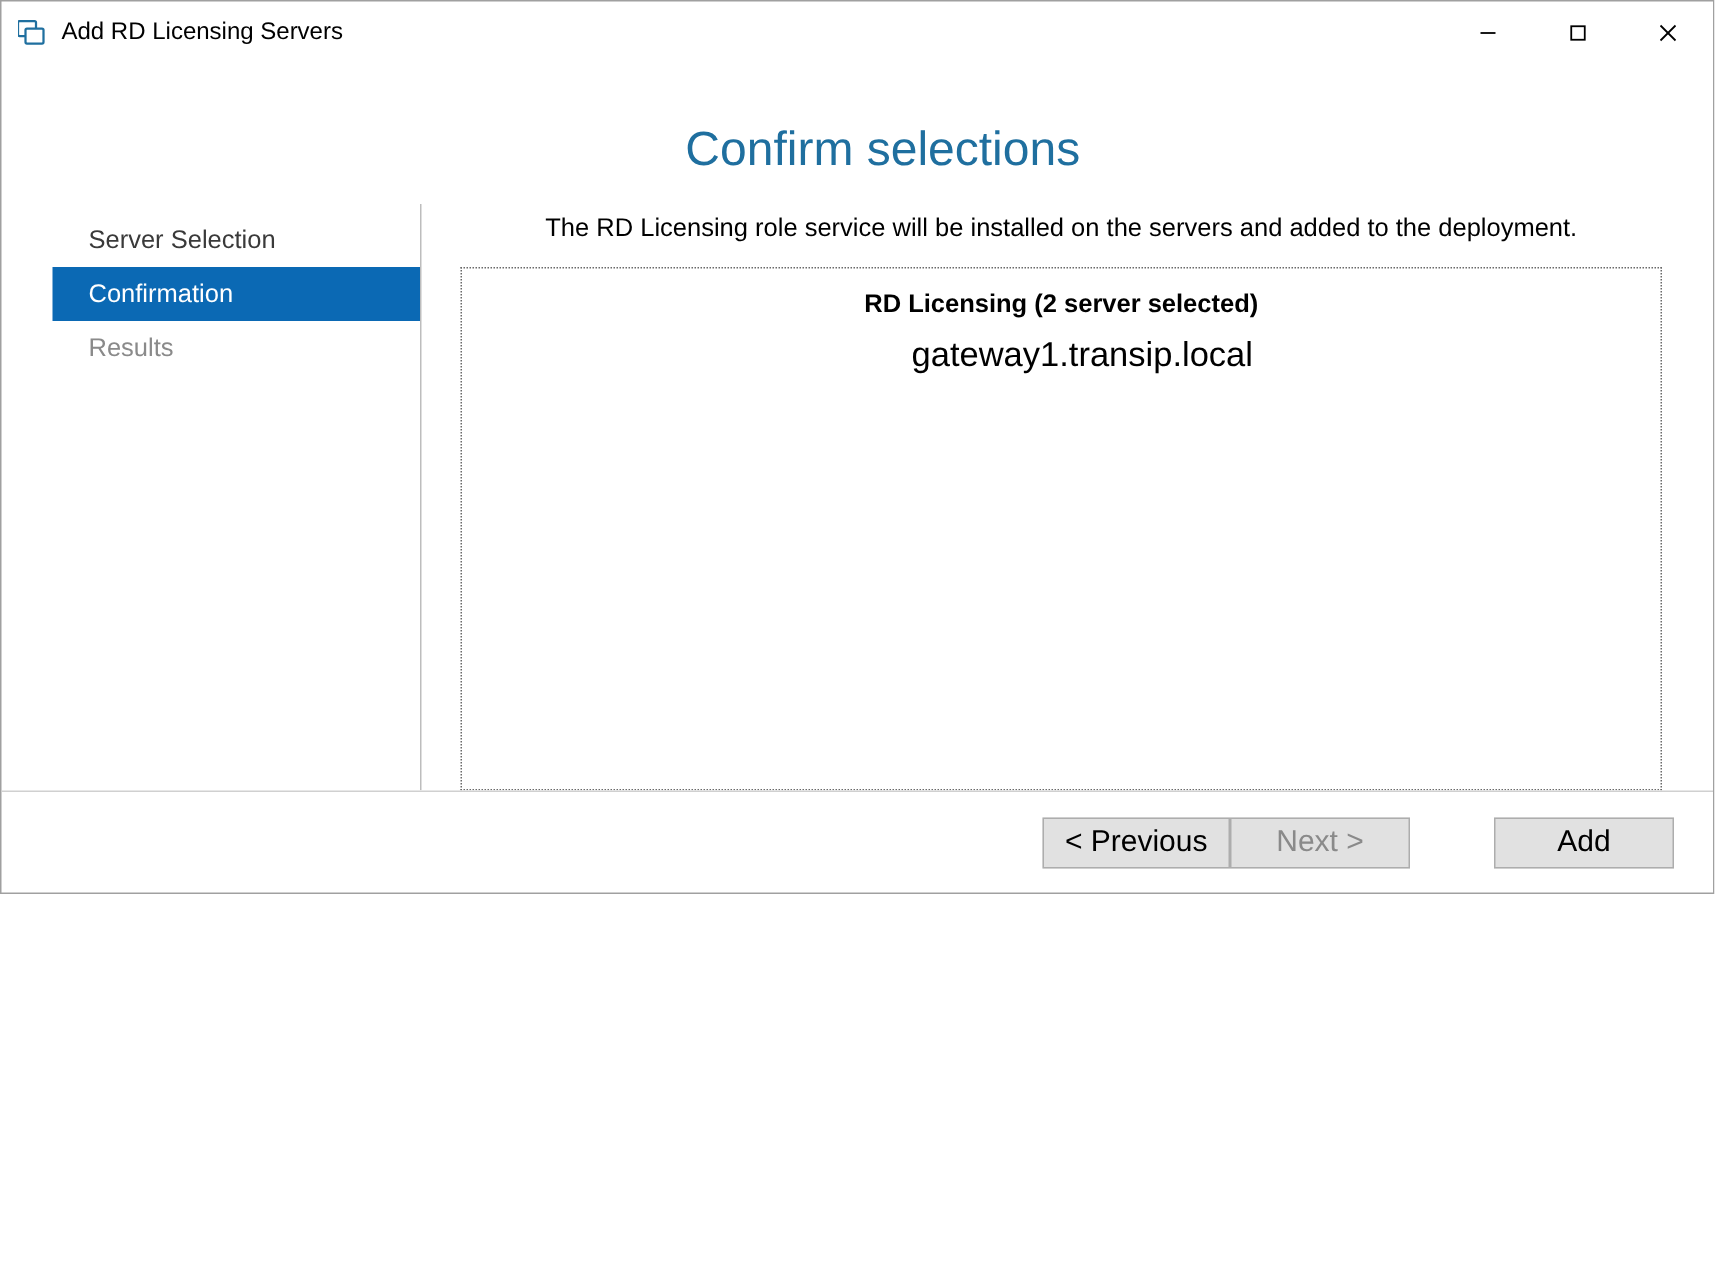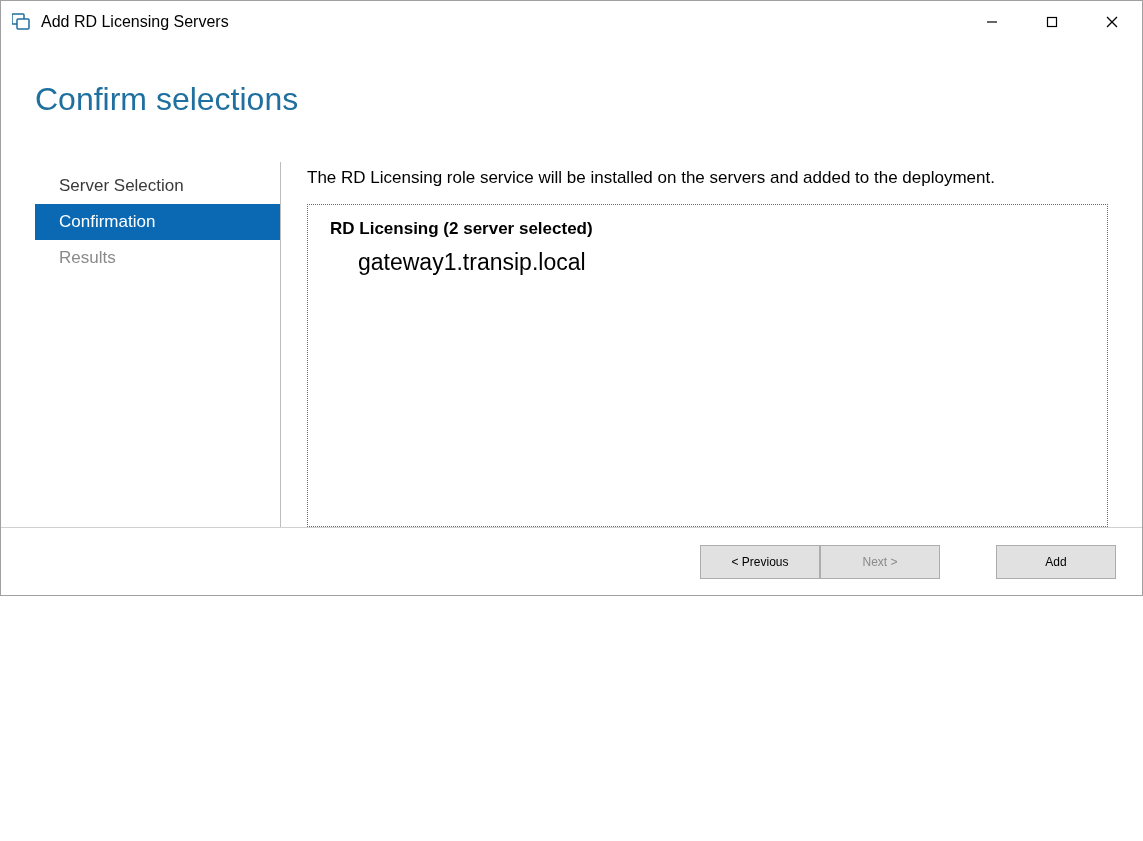--- a/index.html
+++ b/index.html
@@ -38,34 +38,34 @@
     width: 60px; height: 100%;
     display: flex; align-items: center; justify-content: center;
     color: #000;
   }
   .win-btn svg { stroke: #000; }
   .content {
     flex: 1;
     display: flex;
     flex-direction: column;
     overflow: hidden;
+    text-align: center;
   }
   .page-title {
     font-size: 32px;
     font-weight: 300;
     color: #1f6f9f;
     padding: 38px 0 18px 34px;
   }
   .body {
     flex: 1;
     display: flex;
     padding-left: 34px;
     padding-right: 34px;
     overflow: hidden;
-    margin-top: 26px;
   }
   .sidebar {
     width: 246px;
     flex-shrink: 0;
     border-right: 1px solid #bdbdbd;
     margin-right: 26px;
     padding-top: 6px;
   }
   .sidebar-item {
     height: 36px;
@@ -119,21 +119,21 @@
     border-top: 1px solid #d0d0d0;
     gap: 10px;
     flex-shrink: 0;
   }
   .footer .nav-group { display: flex; gap: 0; margin-right: 46px; }
   .btn {
     min-width: 120px;
     height: 34px;
     background: #e1e1e1;
     border: 1px solid #adadad;
-    font-size: 12px;
+    font-size: 20px;
     color: #000;
     display: inline-flex;
     align-items: center;
     justify-content: center;
     cursor: pointer;
     padding: 0 14px;
   }
   .btn.disabled {
     color: #8a8a8a;
     cursor: default;

